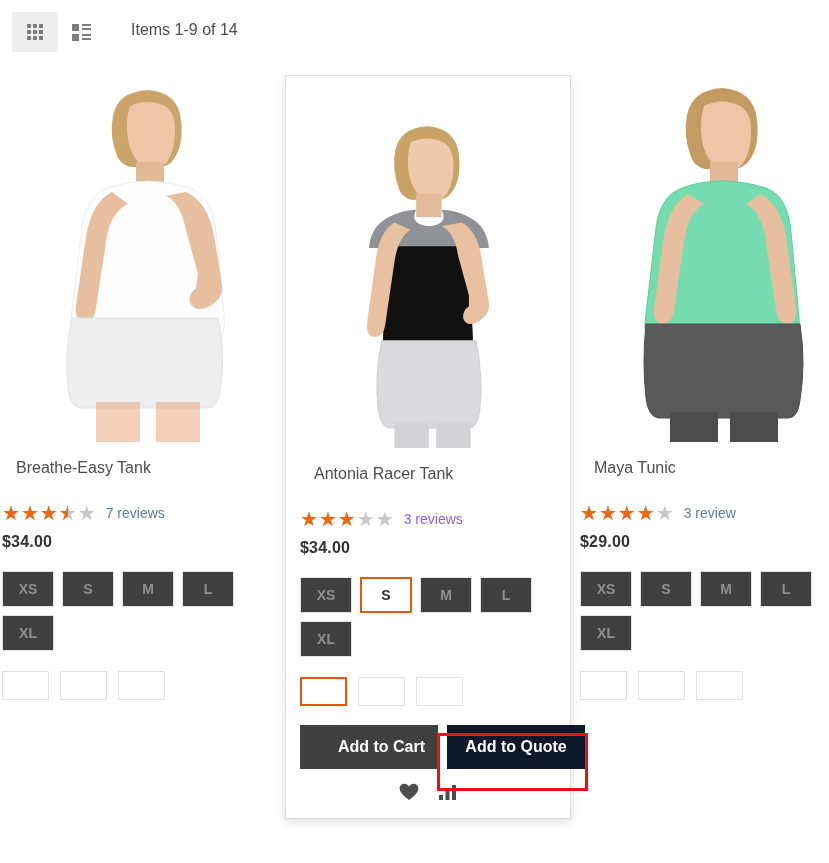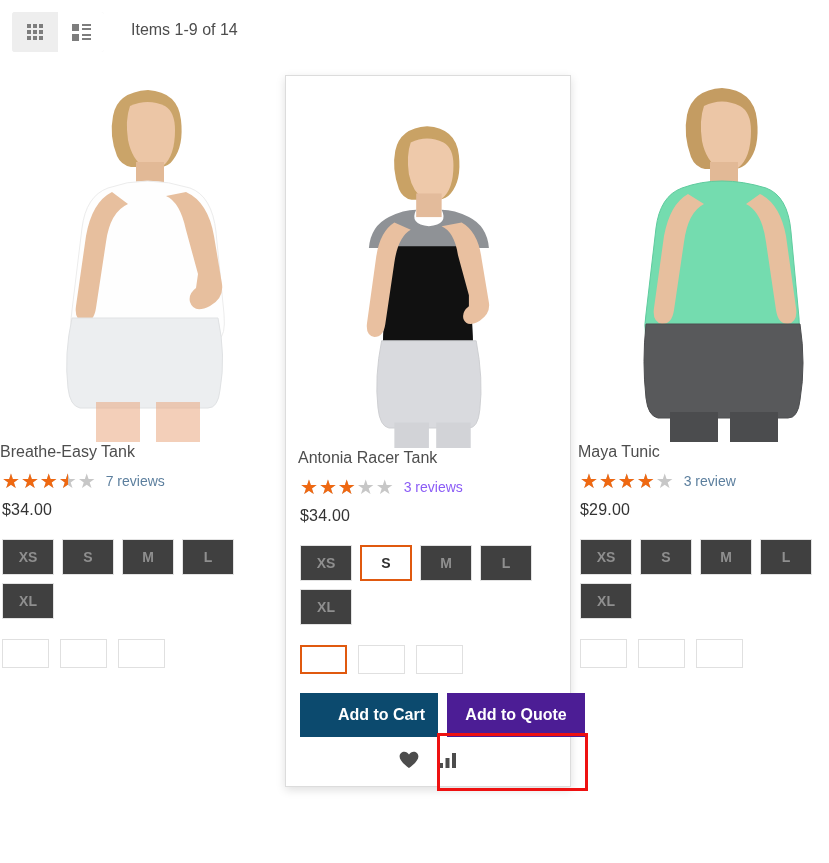--- a/index.html
+++ b/index.html
@@ -91,21 +91,21 @@
   .photo {
     position: relative;
     width: 100%;
     height: 380px;
     background: #ffffff;
     overflow: hidden;
   }
   .card.hovered .photo { height: 372px; }
 
   .pname {
-    margin: 0;
+    margin: 16px;
     padding: 0 0 0 0;
     font-size: 16px;
     font-weight: 400;
     color: #4d4d4d;
     line-height: 20px;
     white-space: nowrap;
   }
 
   .rating-row {
     display: flex;
@@ -134,21 +134,21 @@
     margin-left: 9px;
     font-size: 14px;
     color: #5c7f9e;
     cursor: pointer;
     white-space: nowrap;
   }
 
   .price {
     padding: 11px 0 0 2px;
     font-size: 16px;
-    font-weight: normal;
+    font-weight: bold;
     color: #333333;
     letter-spacing: 0.2px;
   }
 
   .swatch-sizes {
     display: flex;
     flex-wrap: wrap;
     gap: 8px;
     padding: 20px 0 0 2px;
     width: 275px;
@@ -389,22 +389,22 @@
       <div class="sz">M</div>
       <div class="sz">L</div>
       <div class="sz">XL</div>
     </div>
     <div class="swatch-colors">
       <div class="col selected" style="border-color: rgb(224, 89, 15);"><span class="fill" style="background: rgb(0, 0, 0);"></span></div>
       <div class="col"><span class="fill" style="background: rgb(225, 46, 240);"></span></div>
       <div class="col"><span class="fill" style="background: rgb(245, 205, 0);"></span></div>
     </div>
     <div class="actions">
-      <button class="btn" style="background: #0c4a6e; padding-left: 41px;">Add to Cart</button>
-      <button class="btn" style="background: #4c1d95;">Add to Quote</button>
+      <button class="btn" style="background: #404040; padding-left: 41px;">Add to Cart</button>
+      <button class="btn" style="background: #0f172a;">Add to Quote</button>
     </div>
     <div class="mini-actions">
       <span class="mini">
         <svg width="20" height="18" viewBox="0 0 20 18" aria-hidden="true">
           <path d="M10 17 C10 17 0.6 10.8 0.6 5.6 C0.6 2.6 2.9 0.7 5.3 0.7 C7.2 0.7 9 1.9 10 3.6 C11 1.9 12.8 0.7 14.7 0.7 C17.1 0.7 19.4 2.6 19.4 5.6 C19.4 10.8 10 17 10 17 Z" fill="#4c4c4c"></path>
         </svg>
       </span>
       <span class="mini">
         <svg width="20" height="18" viewBox="0 0 20 18" aria-hidden="true">
           <rect x="1" y="12" width="4" height="5" fill="#4c4c4c"></rect>

